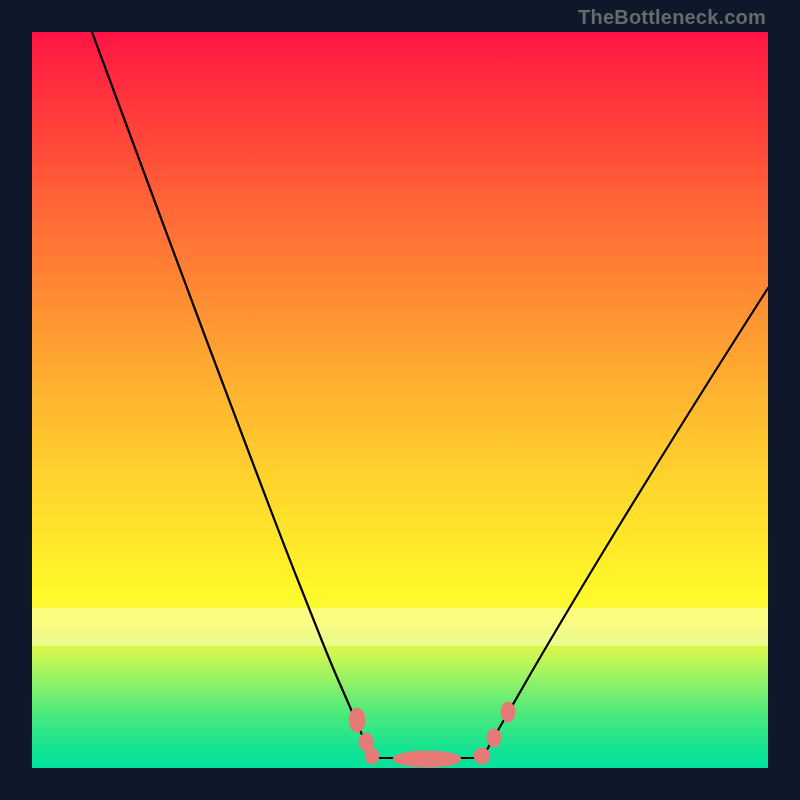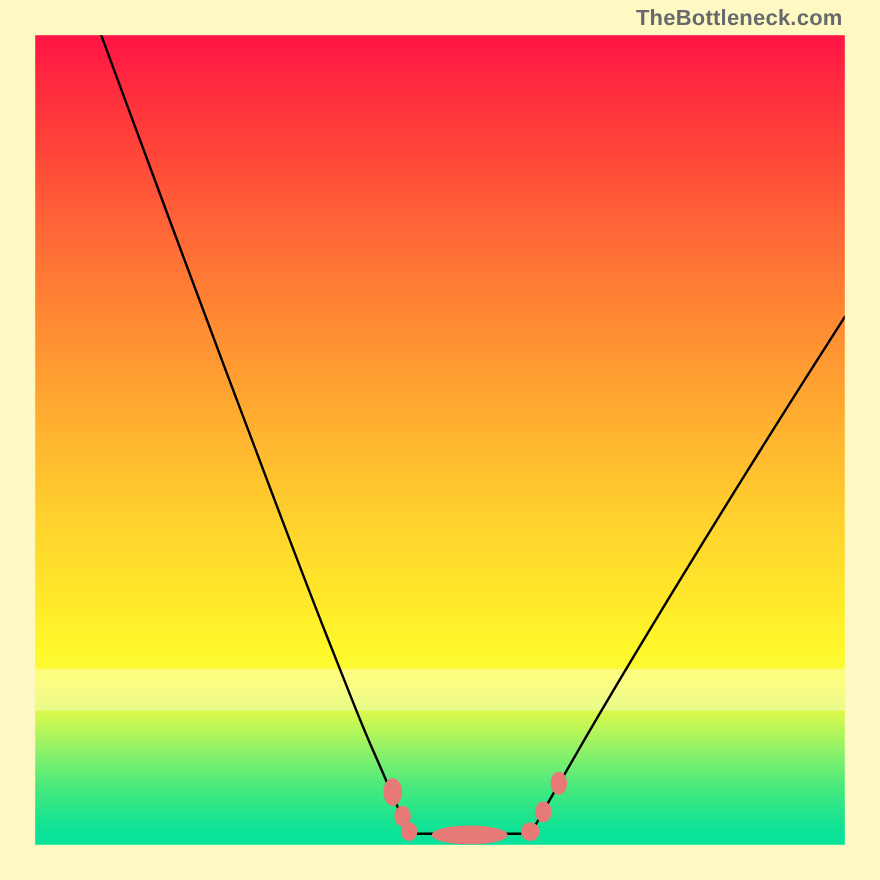--- a/index.html
+++ b/index.html
@@ -9,21 +9,21 @@
     height: 800px;
     background: #000;
     overflow: hidden;
   }
   .frame {
     position: absolute;
     left: 0;
     top: 0;
     width: 800px;
     height: 800px;
-    background: #fef9c3;
+    background: #0f172a;
   }
   .plot {
     position: absolute;
     left: 32px;
     top: 32px;
     width: 736px;
     height: 736px;
     
     background: linear-gradient(
       to bottom,

